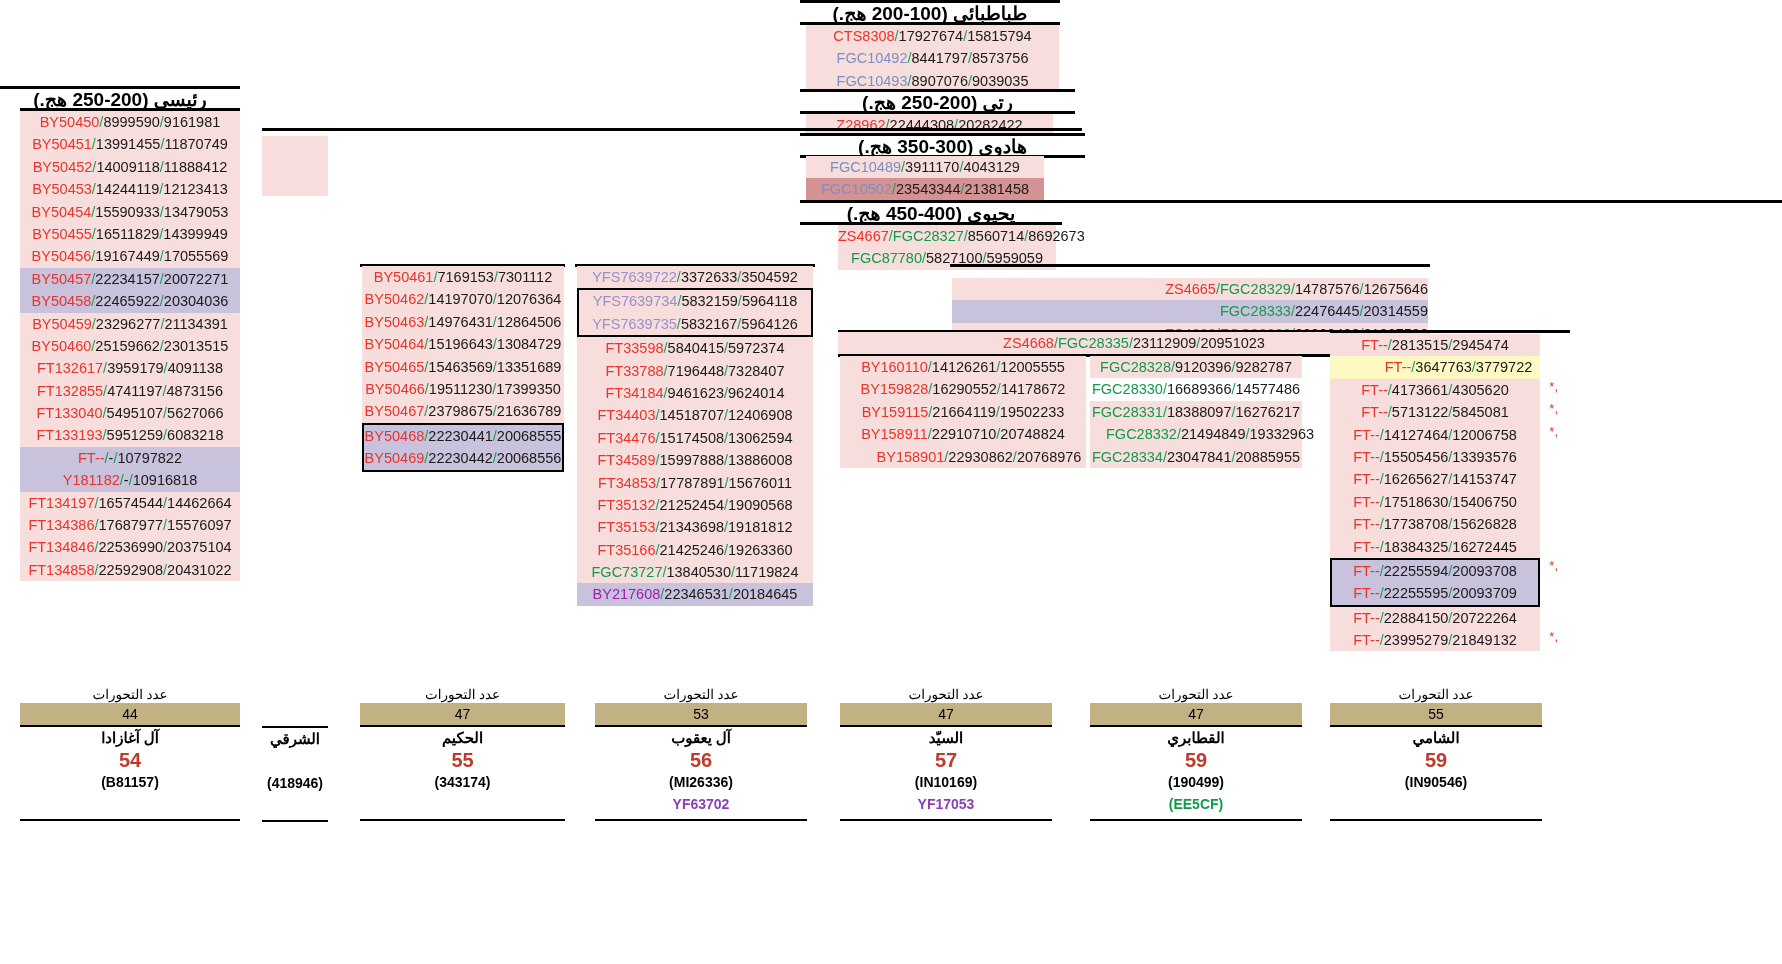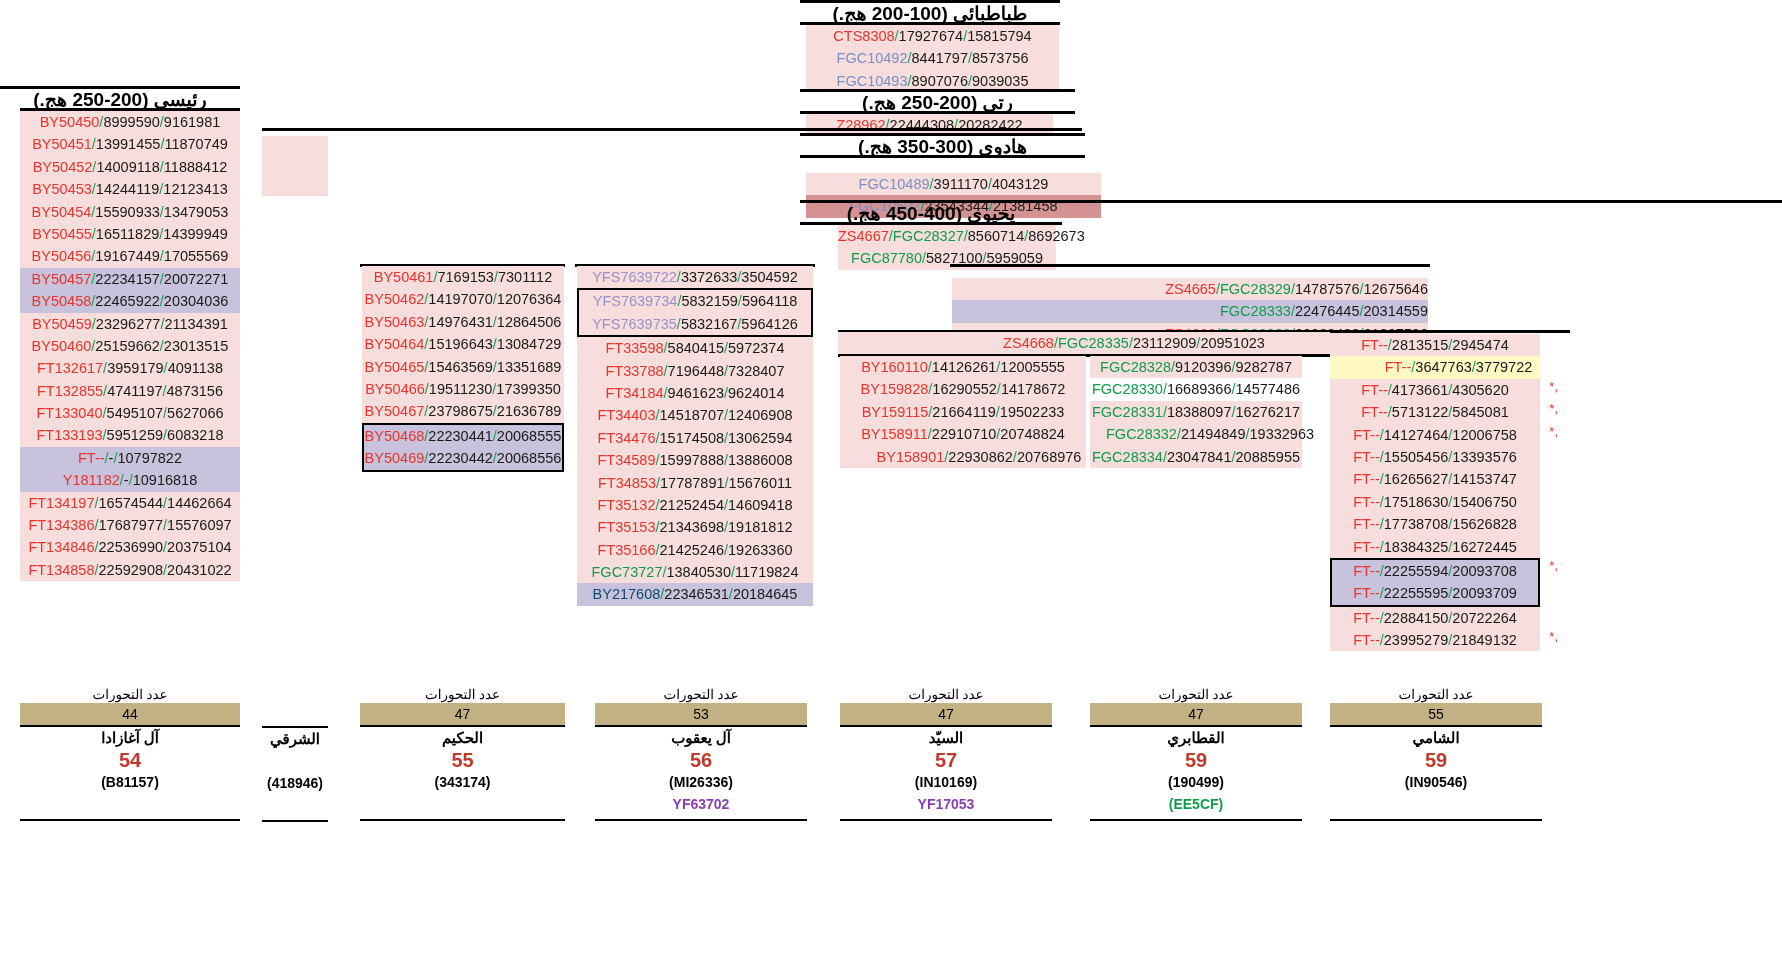--- a/index.html
+++ b/index.html
@@ -43,21 +43,21 @@
     color: #1a1a1a;
     font-family: "Liberation Sans", sans-serif;
   }
   .row.c  { text-align: center; }
   .row.r  { text-align: right; }
 
   .red    { color: #e8342a; }
   .blue   { color: #7a8fc4; }
   .dgreen { color: #0f9b4a; }
   .purple { color: #9a8fc8; }
-  .vio    { color: #0c4a6e; }
+  .vio    { color: #a21caf; }
   .sep    { color: #1aa05a; }
   .blk    { color: #1a1a1a; }
 
   
   .sum-col { position: absolute; }
   .sum-caption {
     font-size: 13.5px;
     color: #000;
     text-align: center;
     direction: rtl;
@@ -206,21 +206,21 @@
       </div>
     </div>
 
   <div class="rule" style="left:262px; top:128px; width:820px;"></div>
 
   <div class="block" style="left:262px; top:136px; width:66px; height:60px;"></div>
 
   <div class="rule" style="left:800px; top:133px; width:285px;"></div>
   <div class="grp-head" style="left:800px; top:135px; width:285px;">هادوي (300-350 هج.)</div>
   <div class="rule" style="left:800px; top:155px; width:285px;"></div>
-  <div class="block" id="b-hadawi" style="left:806px; top:173px; width:295px;">
+  <div class="block" id="b-hadawi" style="left:806px; top:156px; width:238px;">
       <div style="background: rgb(247, 222, 221);">
         <div class="row c"><span class="blue">FGC10489</span><span class="sep">/</span><span class="blk">3911170</span><span class="sep">/</span><span class="blk">4043129</span></div>
       </div>
       <div style="background: rgb(212, 147, 146);">
         <div class="row c"><span class="blue">FGC10502</span><span class="sep">/</span><span class="blk">23543344</span><span class="sep">/</span><span class="blk">21381458</span></div>
       </div>
     </div>
 
   <div class="rule" style="left:800px; top:200px; width:982px;"></div>
 
@@ -299,21 +299,21 @@
       <div style="background: rgb(247, 222, 221);">
         <div class="row c"><span class="red">FT34476</span><span class="sep">/</span><span class="blk">15174508</span><span class="sep">/</span><span class="blk">13062594</span></div>
       </div>
       <div style="background: rgb(247, 222, 221);">
         <div class="row c"><span class="red">FT34589</span><span class="sep">/</span><span class="blk">15997888</span><span class="sep">/</span><span class="blk">13886008</span></div>
       </div>
       <div style="background: rgb(247, 222, 221);">
         <div class="row c"><span class="red">FT34853</span><span class="sep">/</span><span class="blk">17787891</span><span class="sep">/</span><span class="blk">15676011</span></div>
       </div>
       <div style="background: rgb(247, 222, 221);">
-        <div class="row c"><span class="red">FT35132</span><span class="sep">/</span><span class="blk">21252454</span><span class="sep">/</span><span class="blk">14609418</span></div>
+        <div class="row c"><span class="red">FT35132</span><span class="sep">/</span><span class="blk">21252454</span><span class="sep">/</span><span class="blk">19090568</span></div>
       </div>
       <div style="background: rgb(247, 222, 221);">
         <div class="row c"><span class="red">FT35153</span><span class="sep">/</span><span class="blk">21343698</span><span class="sep">/</span><span class="blk">19181812</span></div>
       </div>
       <div style="background: rgb(247, 222, 221);">
         <div class="row c"><span class="red">FT35166</span><span class="sep">/</span><span class="blk">21425246</span><span class="sep">/</span><span class="blk">19263360</span></div>
       </div>
       <div style="background: rgb(247, 222, 221);">
         <div class="row c"><span class="dgreen">FGC73727</span><span class="sep">/</span><span class="blk">13840530</span><span class="sep">/</span><span class="blk">11719824</span></div>
       </div>

